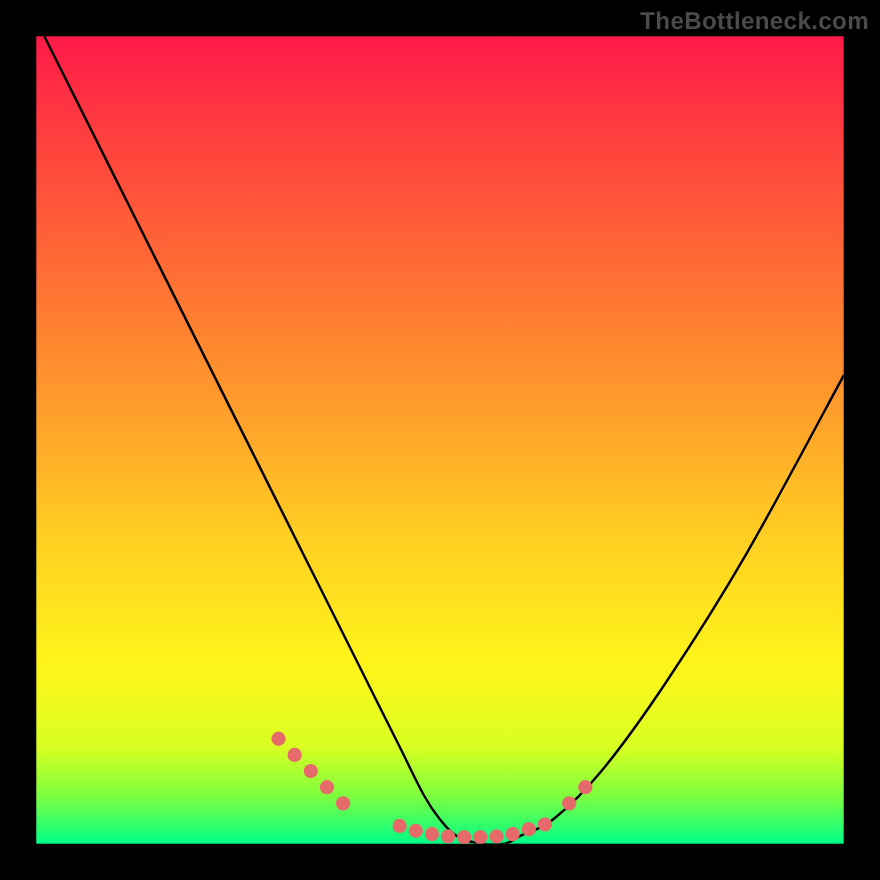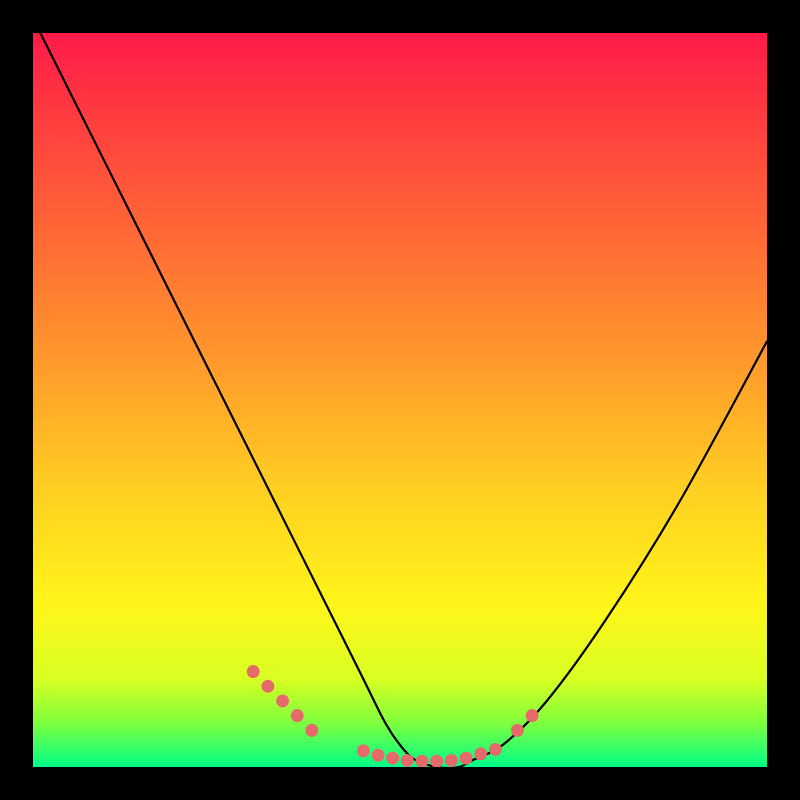--- a/index.html
+++ b/index.html
@@ -76,14 +76,15 @@
           <circle cx="418.37999999999994" cy="727.394" r="6.5" fill="#e66a6a"></circle>
           <circle cx="433.06" cy="725.192" r="6.5" fill="#e66a6a"></circle>
           <circle cx="447.74" cy="720.788" r="6.5" fill="#e66a6a"></circle>
           <circle cx="462.42" cy="716.384" r="6.5" fill="#e66a6a"></circle>
           <circle cx="484.44" cy="697.3" r="6.5" fill="#e66a6a"></circle>
           <circle cx="499.12000000000006" cy="682.62" r="6.5" fill="#e66a6a"></circle>
         </g>
     </svg>
   </div>
 
+  <div class="watermark">TheBottleneck.com</div>
 
 </div>
 
 </body></html>

